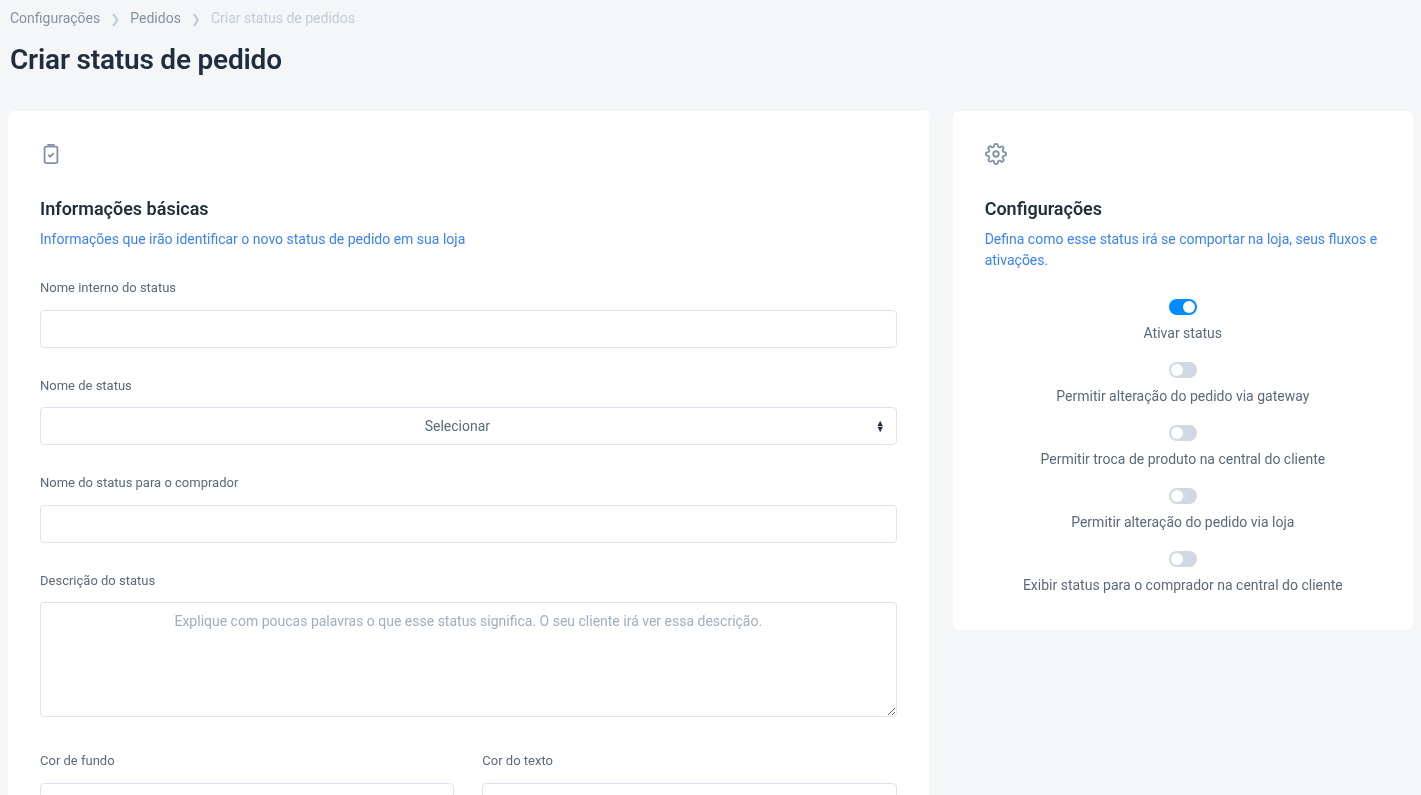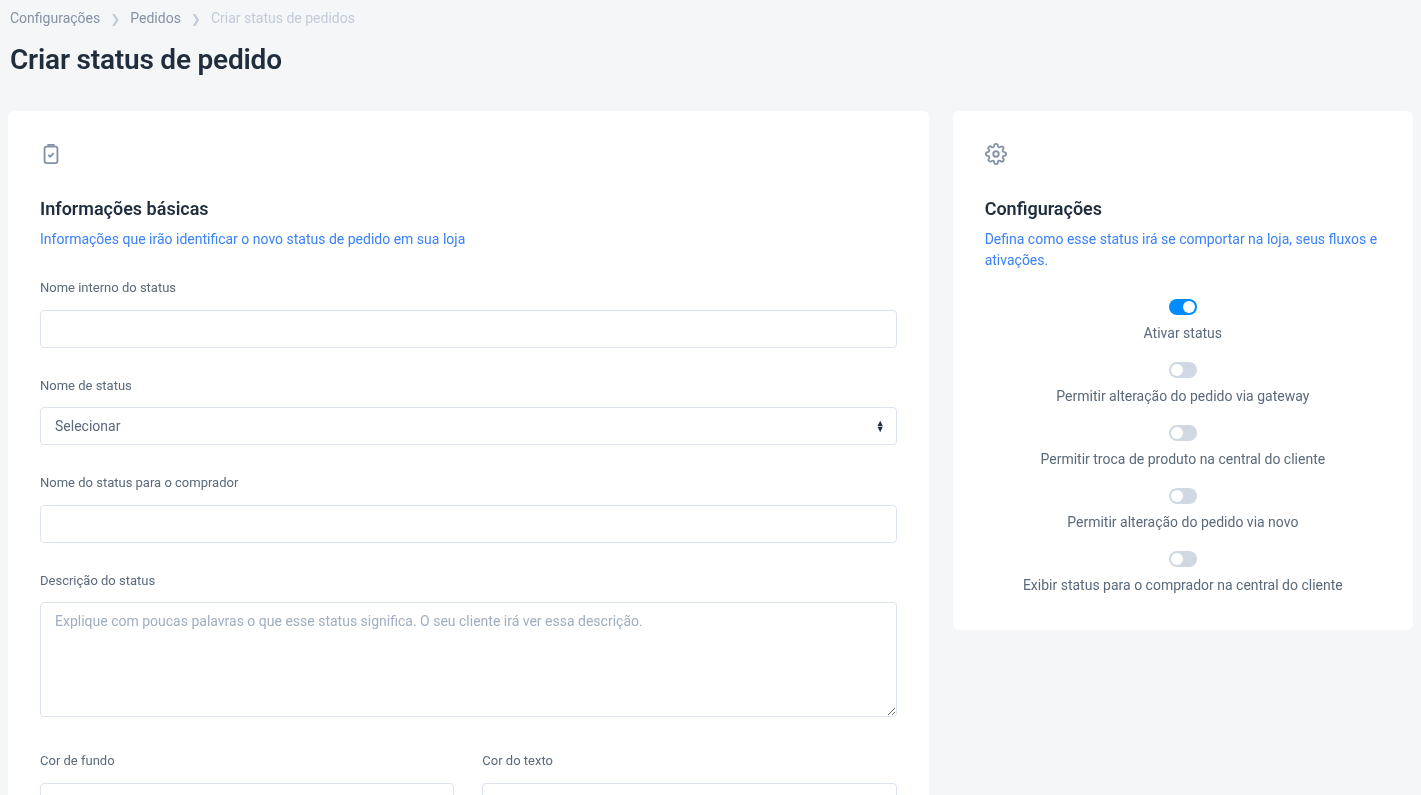--- a/index.html
+++ b/index.html
@@ -26,20 +26,21 @@
     .form-label { display: block; font-size: 13px; color: #5a6a7a; margin-bottom: 12px; }
     .input, .select, .textarea, .color-input {
       width: 100%;
       border: 1px solid #dde3ec;
       border-radius: 4px;
       padding: 10px 14px;
       font-size: 14px;
       color: #3c4858;
       background: #fff;
       font-family: inherit;
+      text-align: center;
     }
     .textarea { min-height: 115px; resize: both; }
     .select-wrap { position: relative; }
     .select { appearance: none; -webkit-appearance: none; -moz-appearance: none; padding-right: 36px; color: #5a6a7a; }
     .select-arrows { position: absolute; right: 12px; top: 50%; transform: translateY(-50%); pointer-events: none; display: flex; flex-direction: column; gap: 0px; line-height: 6px; font-size: 9px; color: #1f2d3d; }
     .two-col { display: grid; grid-template-columns: 1fr 1fr; gap: 28px; margin-bottom: 20px; }
     .color-field { display: flex; align-items: center; gap: 18px; border: 1px solid #dde3ec; border-radius: 4px; padding: 8px 10px; }
     .toggles { display: flex; flex-direction: column; gap: 18px; }
     .toggle-row { display: flex; align-items: center; gap: 8px; flex-direction: column; }
     .toggle { position: relative; width: 28px; height: 16px; background: #cfd8e3; border-radius: 999px; flex-shrink: 0; cursor: pointer; transition: background .15s; }
@@ -150,21 +151,21 @@
         <div class="toggle-row">
           <div class="toggle">
               <div class="knob"></div>
             </div>
           <span class="toggle-label">Permitir troca de produto na central do cliente</span>
         </div>
         <div class="toggle-row">
           <div class="toggle">
               <div class="knob"></div>
             </div>
-          <span class="toggle-label">Permitir alteração do pedido via novo</span>
+          <span class="toggle-label">Permitir alteração do pedido via loja</span>
         </div>
         <div class="toggle-row">
           <div class="toggle">
               <div class="knob"></div>
             </div>
           <span class="toggle-label">Exibir status para o comprador na central do cliente</span>
         </div>
       </div>
     </div>
 

